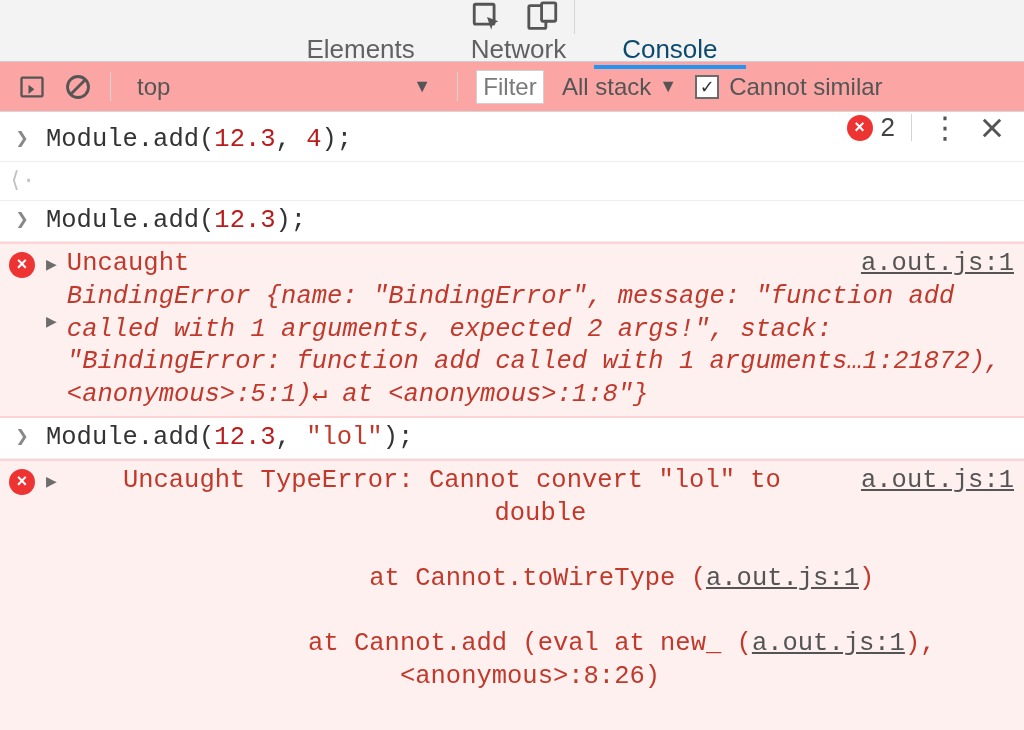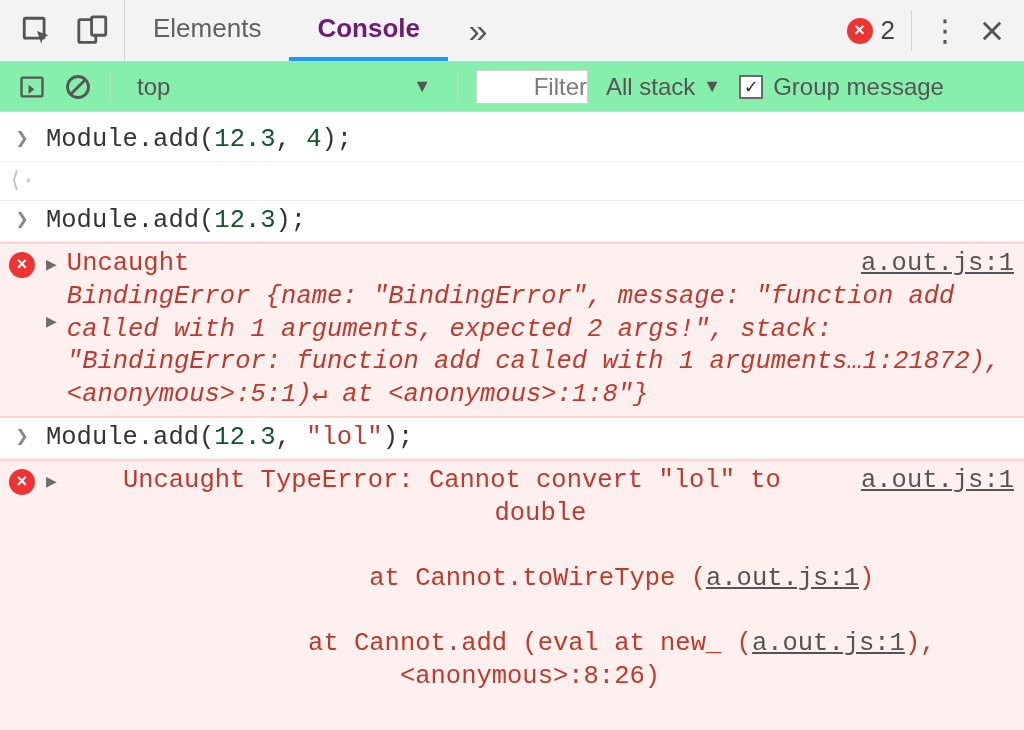--- a/index.html
+++ b/index.html
@@ -15,20 +15,21 @@
     font-family: Menlo, Consolas, "Courier New", monospace;
   }
 
   
   .tabstrip {
     display: flex;
     align-items: center;
     height: 62px;
     border-bottom: 1px solid #cfcfcf;
     background: #f3f3f3;
+    flex-direction: column;
   }
   .tabstrip .iconwell {
     display: flex; align-items: center;
     padding: 0 14px 0 20px;
     height: 100%;
     border-right: 1px solid #d4d4d4;
     gap: 22px;
   }
   .tabstrip .tabs {
     display: flex; align-items: stretch;
@@ -37,23 +38,22 @@
   .tab {
     display: flex; align-items: center;
     padding: 0 28px;
     font-size: 26px;
     color: #616161;
     border-bottom: 4px solid transparent;
     position: relative;
     cursor: default;
   }
   .tab.active {
-    color: #701a75;
+    color: #0c4a6e;
     border-bottom: 4px solid #2196f3;
-    font-weight: bold;
   }
   .overflow-chevron {
     display: flex; align-items: center; justify-content: center;
     width: 60px; height: 60px;
     font-size: 34px; color: #555;
   }
   .rightcluster {
     margin-left: auto;
     display: flex; align-items: center; gap: 18px;
     padding-right: 18px;
@@ -72,39 +72,39 @@
     border-radius: 50%;
     display: flex; align-items: center; justify-content: center;
     color: #fff; font-size: 18px; font-weight: bold;
   }
 
   
   .toolbar {
     display: flex; align-items: center;
     height: 50px;
     border-bottom: 1px solid #d4d4d4;
-    background: #86efac;
+    background: #fca5a5;
     padding: 0 18px;
     gap: 18px;
     font-size: 24px;
     color: #5a5a5a;
   }
   .toolbar .divider {
     width: 1px; height: 60%; background: #d4d4d4;
   }
   .ctx-select {
     flex: 0 0 auto;
     width: 310px;
     display: flex; align-items: center; justify-content: space-between;
     padding: 0 8px;
     color: #555;
   }
   .filter-box {
-    width: 112px; height: 34px;
-    display: flex; align-items: center; justify-content: flex-end;
+    width: 68px; height: 34px;
+    display: flex; align-items: center; justify-content: center;
     background: #fff;
     border: 1px solid #d0d0d0;
     color: #7a7a7a;
   }
   .levels {
     display: flex; align-items: center; gap: 8px;
     color: #555;
   }
   .grp {
     display: flex; align-items: center; gap: 10px;
@@ -140,21 +140,21 @@
     padding-top: 2px;
   }
   .gutter.prompt { color: #888; }
   .gutter.return { color: #c1c1c1; }
   .content {
     flex: 1 1 auto;
     word-break: break-word;
   }
 
   
-  .c-num { color: #14532d; }
+  .c-num { color: #b91c1c; }
   .c-str { color: #c0392b; }
   .c-err { color: #c0392b; text-align: center; }
   .c-errital { color: #c0392b; font-style: italic; }
 
   
   .row.error {
     background: #fff0f0;
     border-top: 2px solid #ffd3d3;
     border-bottom: 2px solid #ffd3d3;
   }
@@ -213,20 +213,21 @@
     <span>
       <svg class="ico30" viewBox="0 0 24 24" fill="none" stroke="#555" stroke-width="2">
         <rect x="2" y="4" width="12" height="16" rx="1"></rect>
         <rect x="11" y="2" width="10" height="13" rx="1" fill="#f3f3f3"></rect>
       </svg>
     </span>
   </div>
 
   <div class="tabs">
     <div class="tab">Elements</div>
+    <div class="tab">Network</div>
     <div class="tab active">Console</div>
   </div>
 
   <div class="overflow-chevron">»</div>
 
   <div class="rightcluster">
     <div class="errorcount">
       <span class="red-dot">×</span>
       <span>2</span>
     </div>
@@ -268,21 +269,21 @@
     <span>Filter</span>
   </div>
 
   <div class="levels">
     <span>All stack</span>
     <span style="font-size:18px;color:#555;">▼</span>
   </div>
 
   <div class="grp">
     <span class="cb">✓</span>
-    <span>Group message</span>
+    <span>Cannot similar</span>
   </div>
 </div>
 
 <div class="body mono">
 
   <div class="row">
     <div class="gutter prompt">❯</div>
     <div class="content">
       <span>Module.add(</span><span class="c-num">12.3</span><span>, </span><span class="c-num">4</span><span>);</span>
     </div>

